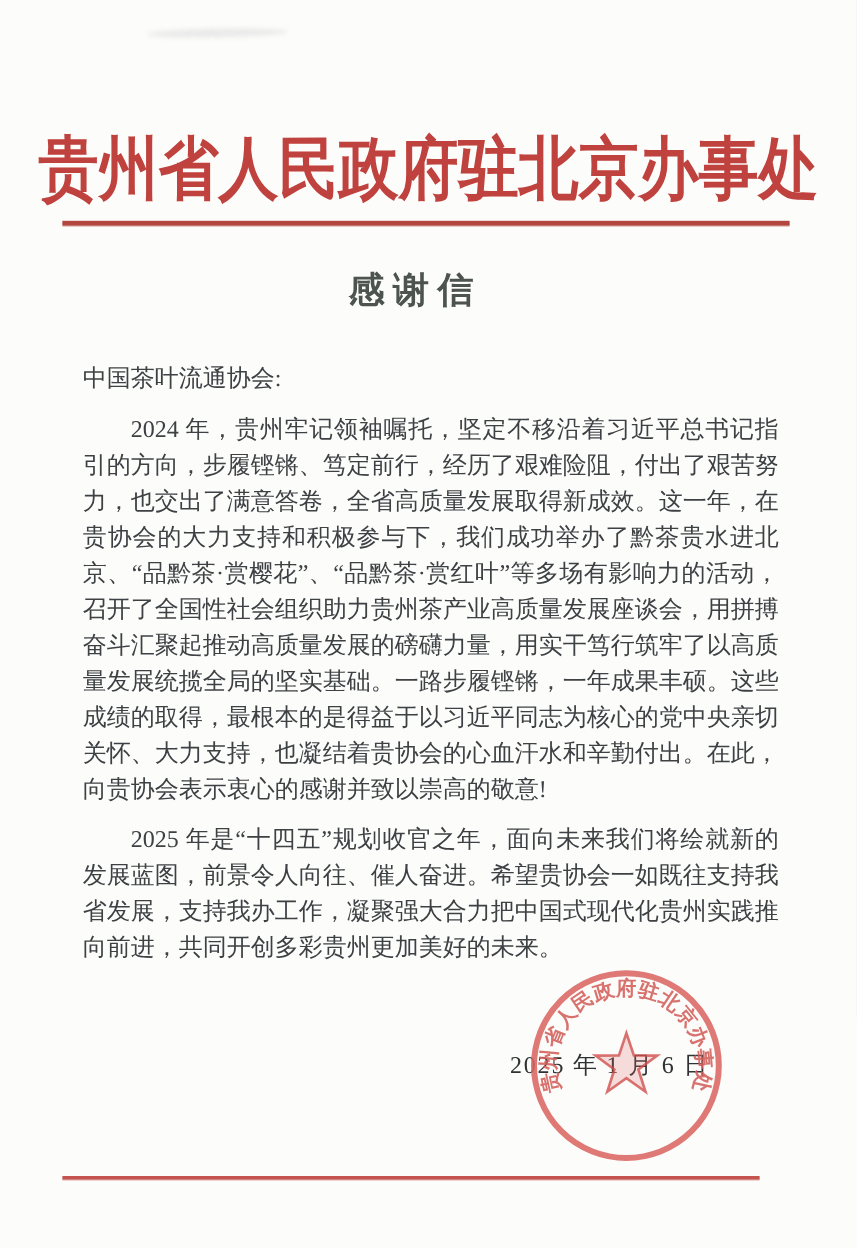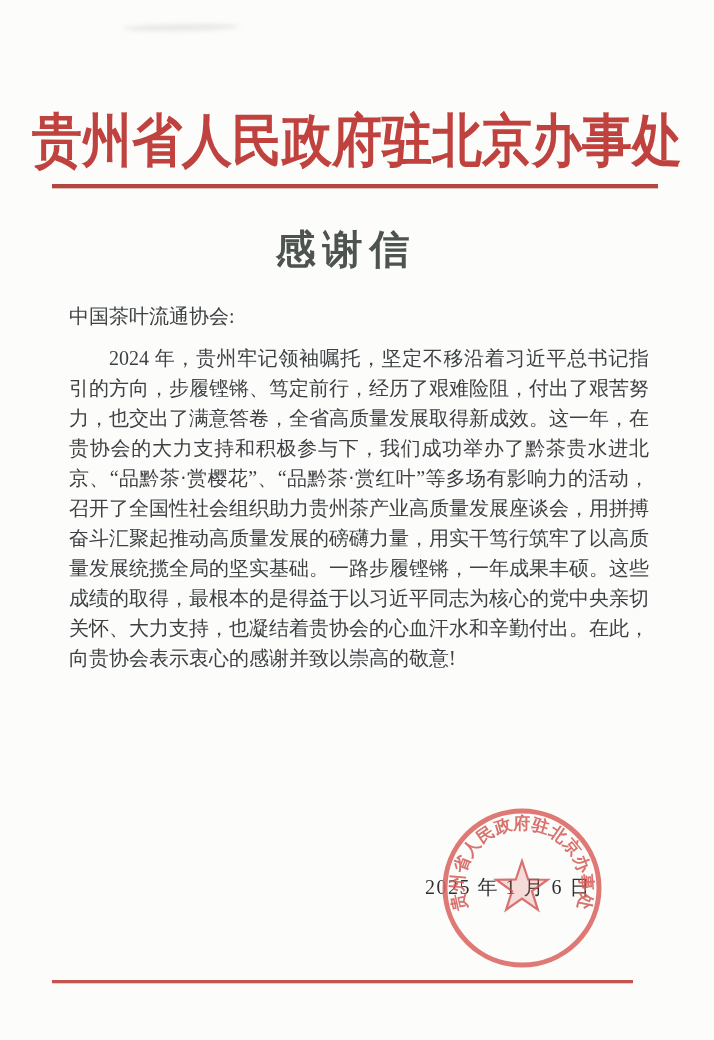--- a/index.html
+++ b/index.html
@@ -38,21 +38,21 @@
     left: 52px; top: 184px;
     width: 606px; height: 4px;
     background: #b2473f;
     box-shadow: 0 1px 0 rgba(178,71,63,0.35);
   }
   .letter-title {
     position: absolute;
     left: 0; right: 22px; top: 222px;
     margin: 0;
     text-align: center;
-    font-size: 40px;
+    font-size: 30px;
     font-weight: bold;
     letter-spacing: 7px;
     color: #4d5450;
   }
   .letter-body {
     position: absolute;
     left: 57px; top: 289px;
     width: 604px;
     font-size: 20px;
     line-height: 30px;
@@ -101,20 +101,21 @@
 
   <div class="letterhead">贵州省人民政府驻北京办事处</div>
 
   <div class="letterhead-rule"></div>
 
   <h1 class="letter-title">感谢信</h1>
 
   <div class="letter-body">
     <p class="salutation">中国茶叶流通协会:</p>
     <p class="para">2024 年，贵州牢记领袖嘱托，坚定不移沿着习近平总书记指引的方向，步履铿锵、笃定前行，经历了艰难险阻，付出了艰苦努力，也交出了满意答卷，全省高质量发展取得新成效。这一年，在贵协会的大力支持和积极参与下，我们成功举办了黔茶贵水进北京、“品黔茶·赏樱花”、“品黔茶·赏红叶”等多场有影响力的活动，召开了全国性社会组织助力贵州茶产业高质量发展座谈会，用拼搏奋斗汇聚起推动高质量发展的磅礴力量，用实干笃行筑牢了以高质量发展统揽全局的坚实基础。一路步履铿锵，一年成果丰硕。这些成绩的取得，最根本的是得益于以习近平同志为核心的党中央亲切关怀、大力支持，也凝结着贵协会的心血汗水和辛勤付出。在此，向贵协会表示衷心的感谢并致以崇高的敬意!</p>
+    <p class="para">2025 年是“十四五”规划收官之年，面向未来我们将绘就新的发展蓝图，前景令人向往、催人奋进。希望贵协会一如既往支持我省发展，支持我办工作，凝聚强大合力把中国式现代化贵州实践推向前进，共同开创多彩贵州更加美好的未来。</p>
   </div>
 
   <div class="letter-date">2025 年 1 月 6 日</div>
 
   <svg class="seal" width="172" height="172" viewBox="0 0 172 172" aria-hidden="true">
     <circle cx="86" cy="86" r="77" fill="none" stroke="#db6763" stroke-width="5"></circle>
     <path id="sealArc" d="M 29.6 103.3 A 59 59 0 1 1 142.4 103.3" fill="none"></path>
     <text class="seal-text">
       <textPath href="#sealArc" startOffset="50%" text-anchor="middle">贵州省人民政府驻北京办事处</textPath>
     </text>

